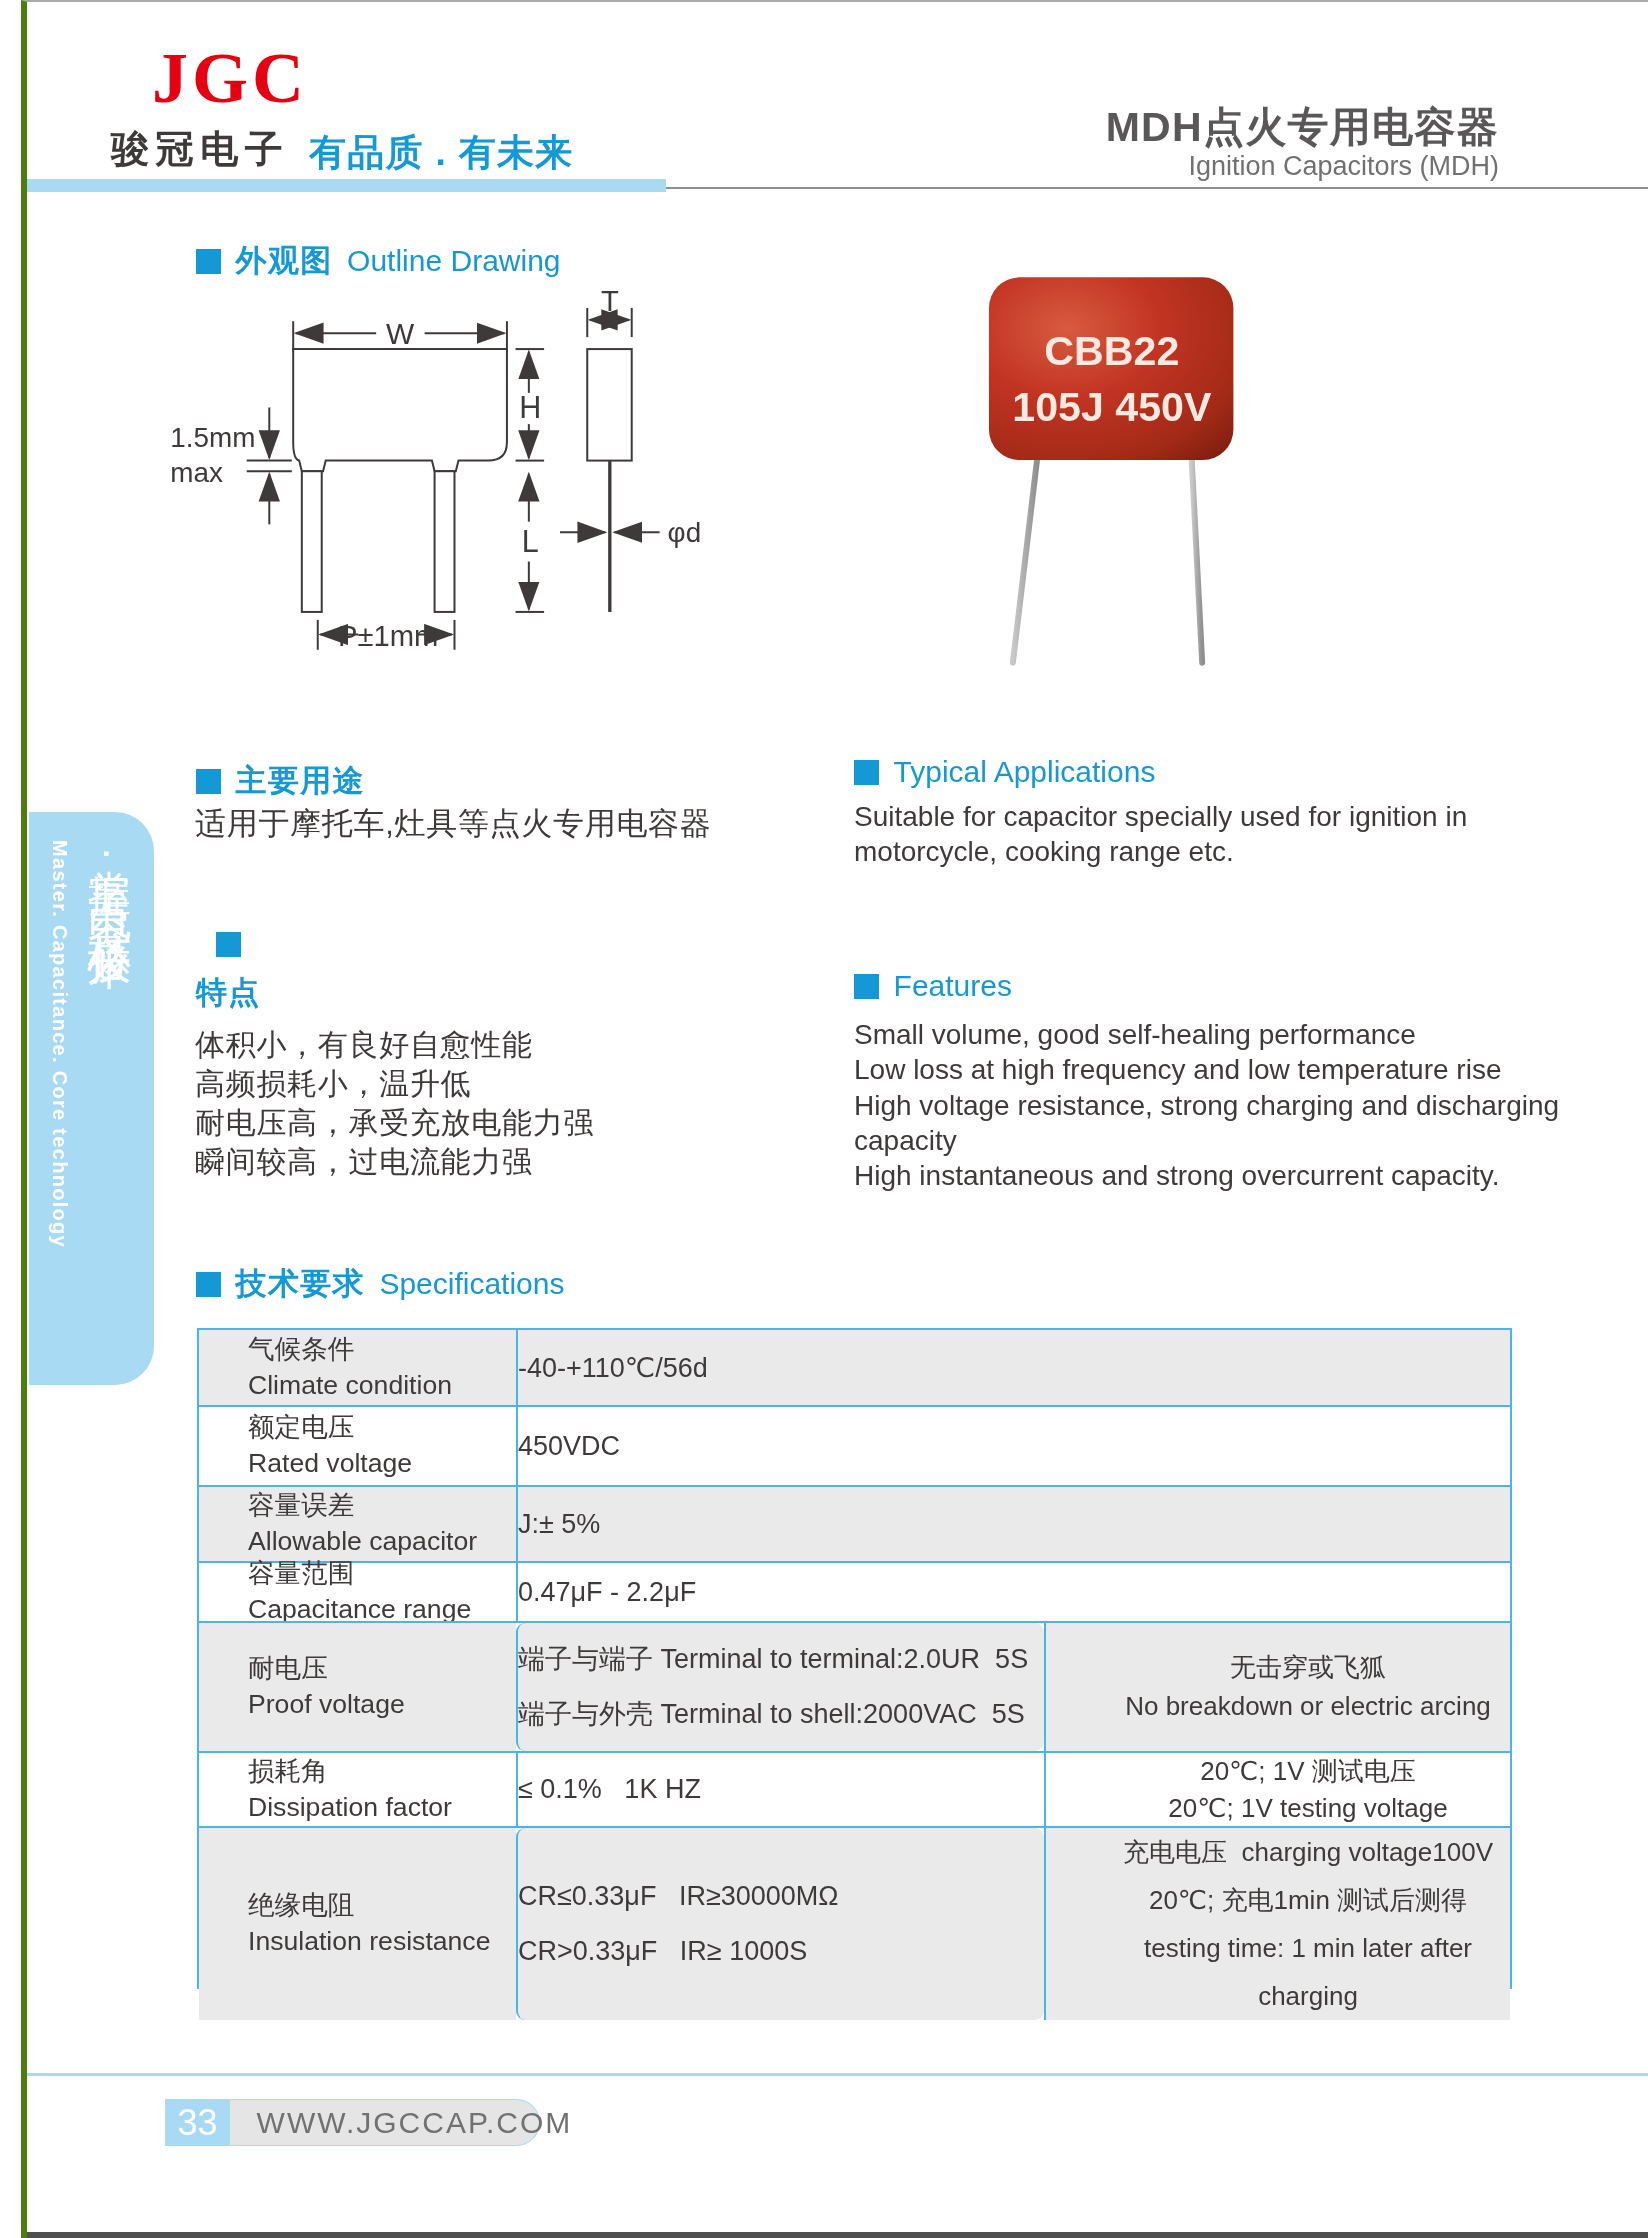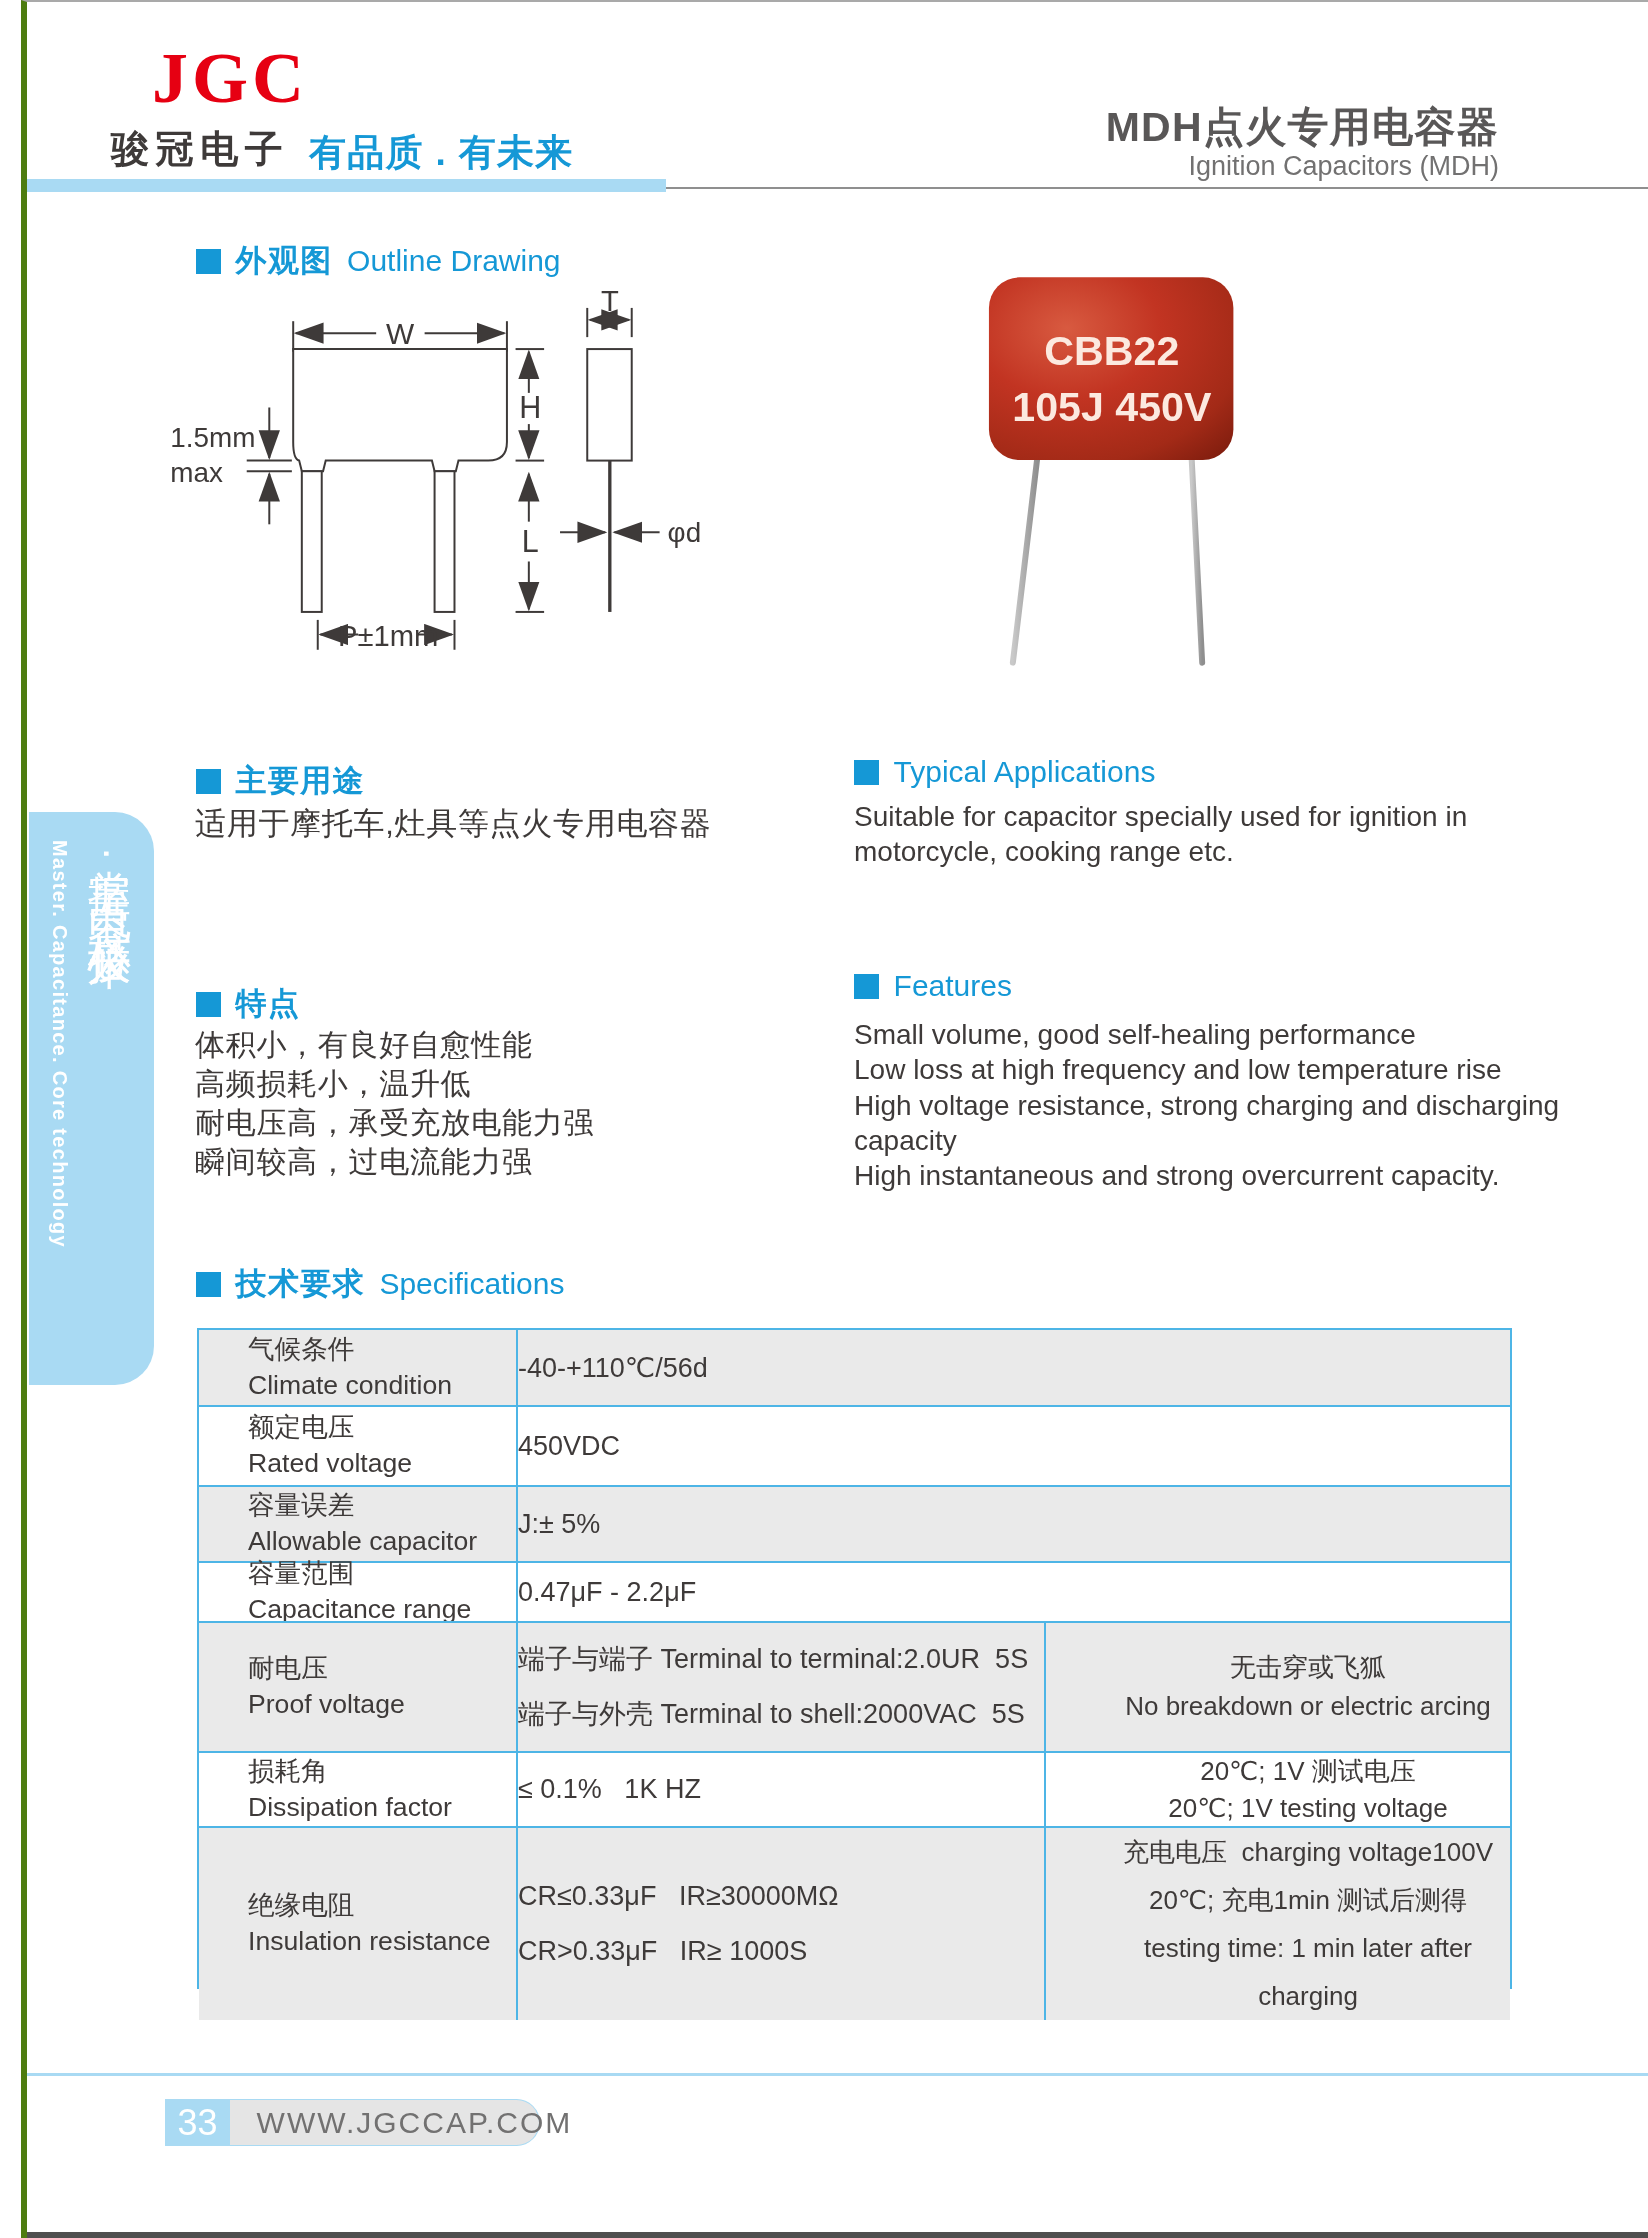--- a/index.html
+++ b/index.html
@@ -41,21 +41,21 @@
     border:2px solid #4db5e6;box-sizing:border-box;display:flex;flex-direction:column;}
   .spec-row{display:flex;flex:0 0 auto;box-sizing:border-box;}
   .spec-row + .spec-row{border-top:2px solid #4db5e6;}
   .spec-row.shade .cell{background:#eaeaea;}
   .cell{background:#ffffff;box-sizing:border-box;display:flex;flex-direction:column;justify-content:center;}
   .c1{width:317px;padding-left:49px;}
   .c1 div{font-size:26.6px;line-height:1.35;}
   .c2{width:528px;border-left:2px solid #4db5e6;font-size:27px;white-space:pre-wrap;}
   .c2.spanall{flex:1;}
   .c3{flex:1;padding-left:60px;border-left:2px solid #4db5e6;font-size:26px;white-space:pre-wrap;text-align:center;}
-  .lh-loose{line-height:2.05;}
+  .lh-loose{line-height:2.05;border-radius:9px;}
   .lh-mid{line-height:1.5;}
   .lh-tight{line-height:1.42;}
   .lh-note{line-height:1.85;}
   
   .foot-rule{left:0px;top:2071px;width:1645px;height:2.7px;background:#a9daf3;}
   .foot-badge{left:138px;top:2097px;height:47px;display:flex;align-items:stretch;}
   .foot-num{width:65px;background:#a9daf3;color:#ffffff;font-size:36px;display:flex;
     align-items:center;justify-content:center;}
   .foot-site{width:310px;background:#e5e5e5;border:1.3px solid #a9daf3;border-left:none;
     border-radius:0 26.6px 26.6px 0;color:#727171;font-size:30px;letter-spacing:2px;
@@ -175,21 +175,21 @@
   </div>
   <div class="abs body-cn" style="left:168px;top:801px;">适用于摩托车,灶具等点火专用电容器</div>
 
   <div class="abs sec-title" style="left:827px;top:753px;">
     <span class="sq"></span>
     <span class="t-en">Typical Applications</span>
   </div>
   <div class="abs body-en" style="left:827px;top:797px;width:787px;">Suitable for capacitor specially used for ignition in
 motorcycle, cooking range etc.</div>
 
-  <div class="abs sec-title" style="left:169px;top:981px;">
+  <div class="abs sec-title" style="left:169px;top:930px;flex-direction:column;">
     <span class="sq"></span>
     <span class="t-cn">特点</span>
   </div>
   <div class="abs feat-cn" style="left:168px;top:1023px;">体积小，有良好自愈性能
 高频损耗小，温升低
 耐电压高，承受充放电能力强
 瞬间较高，过电流能力强</div>
 
   <div class="abs sec-title" style="left:827px;top:967px;">
     <span class="sq"></span>

